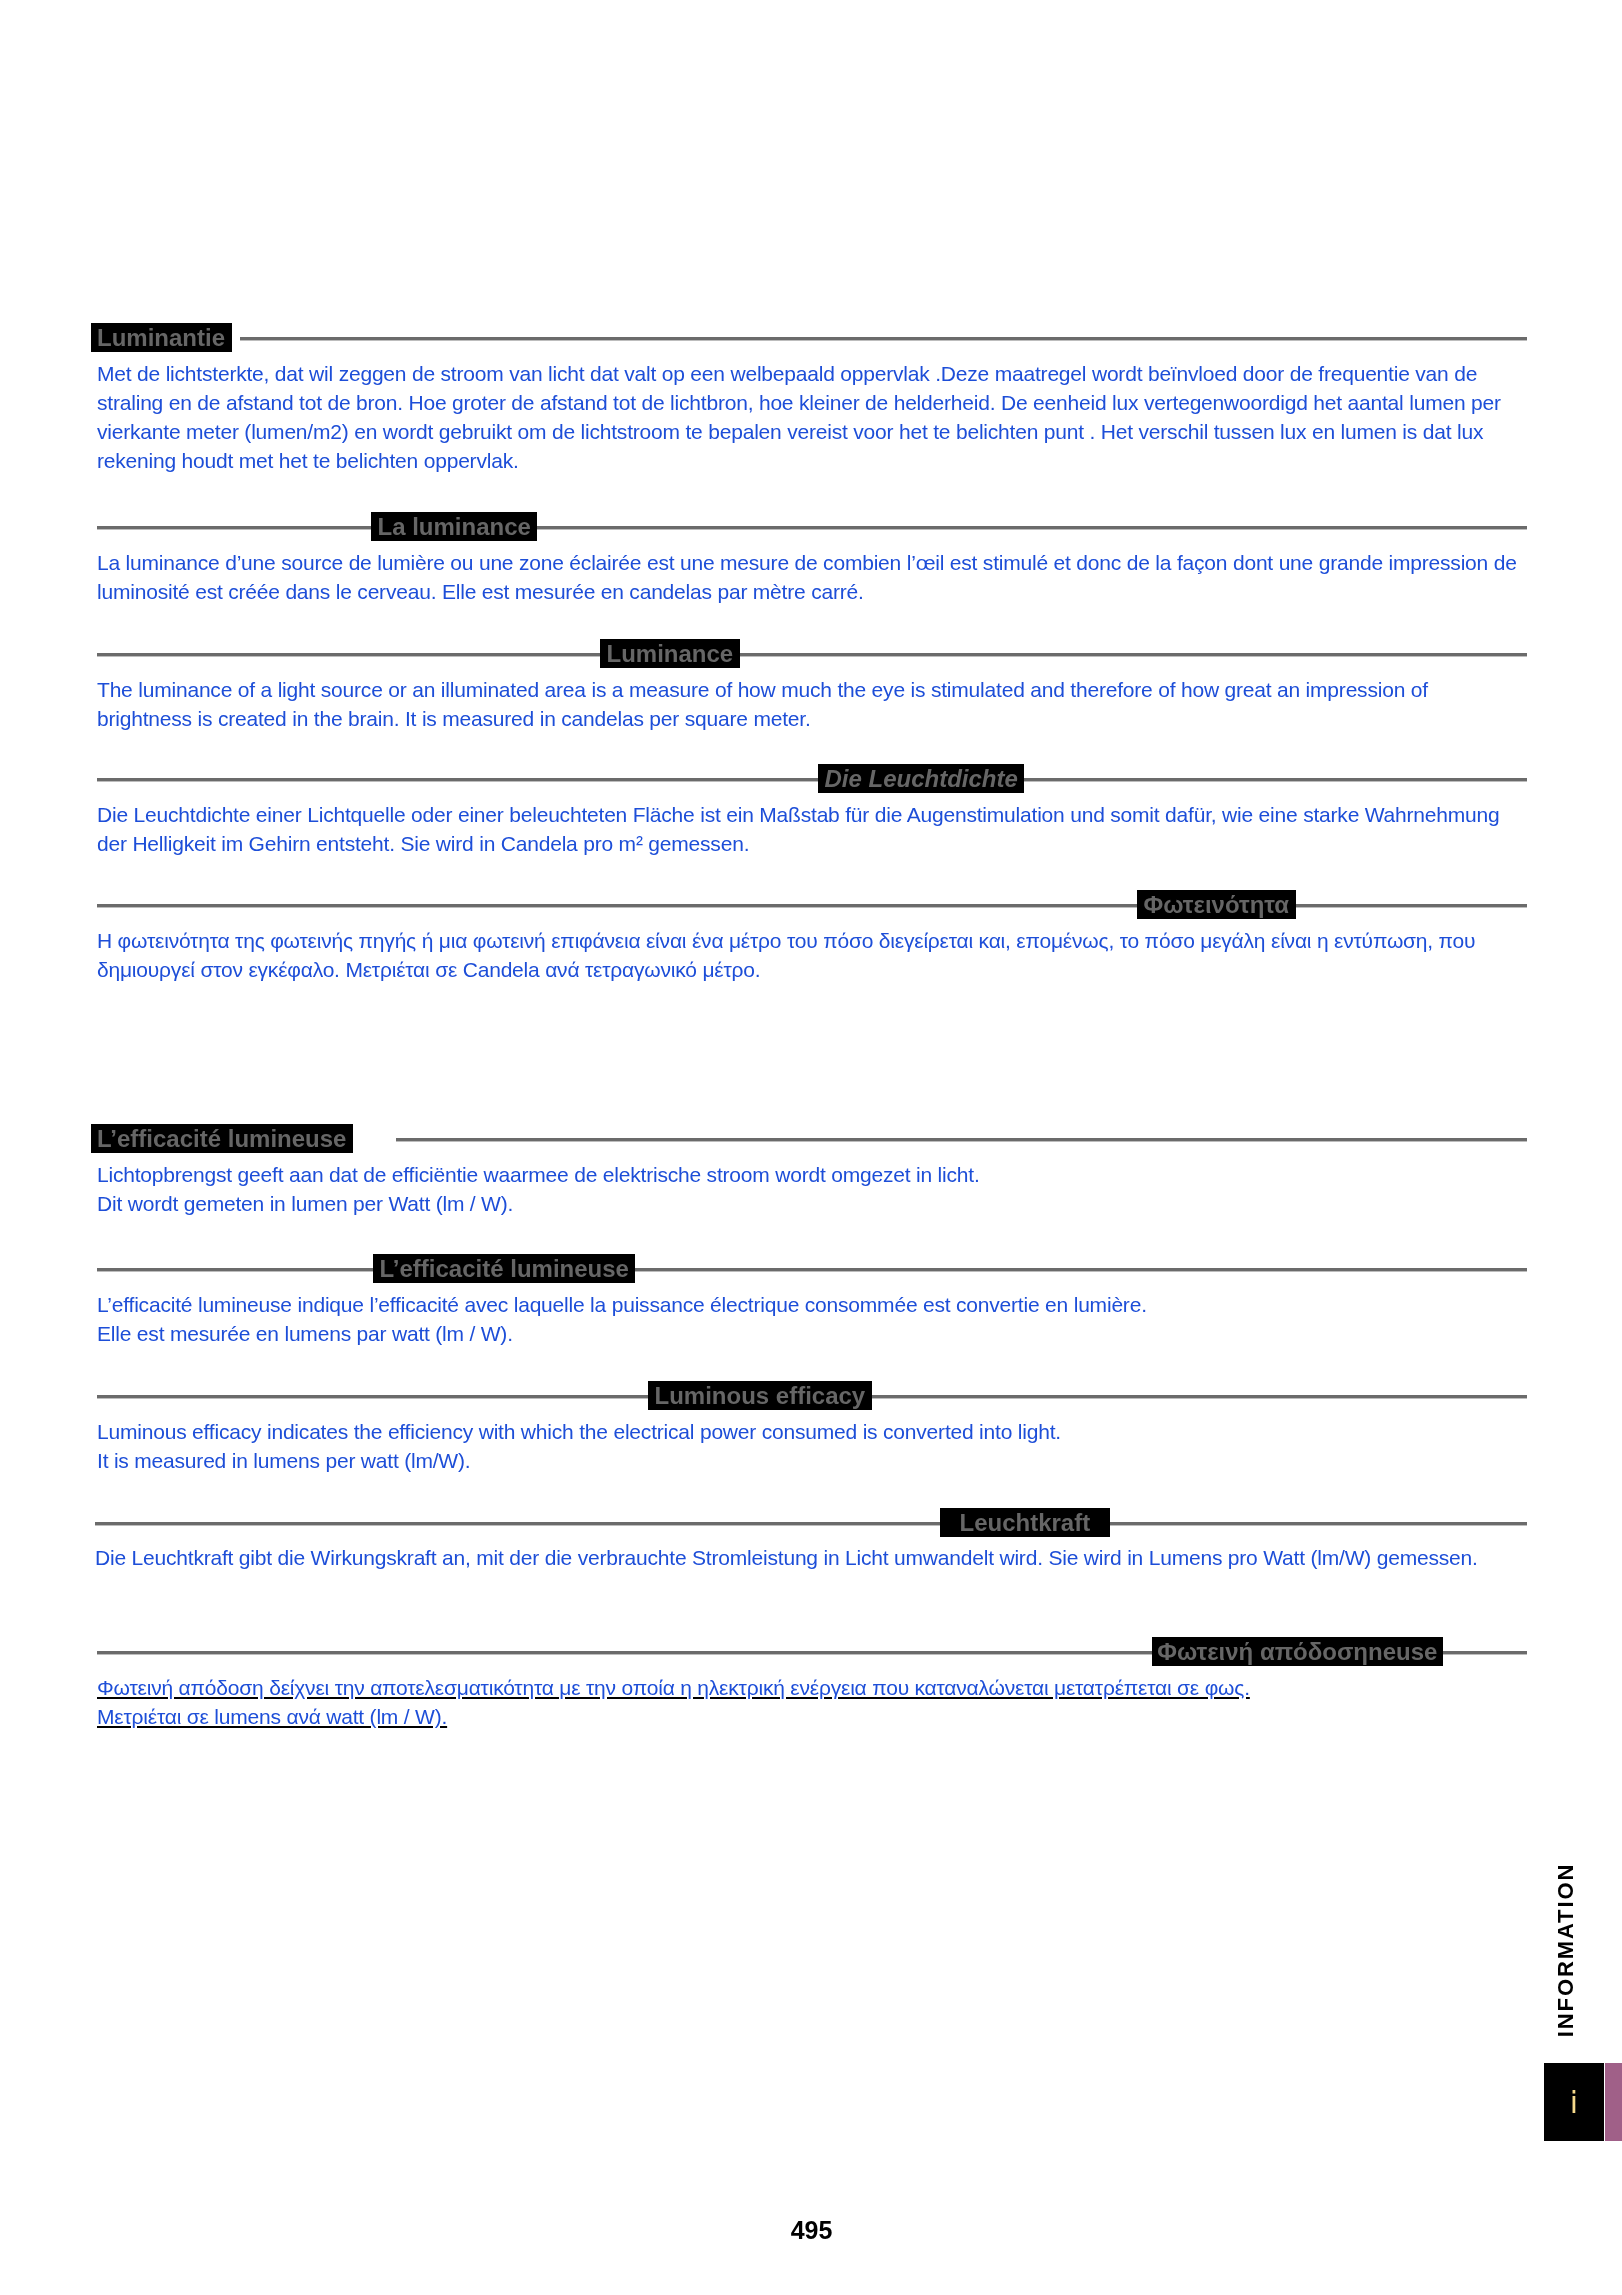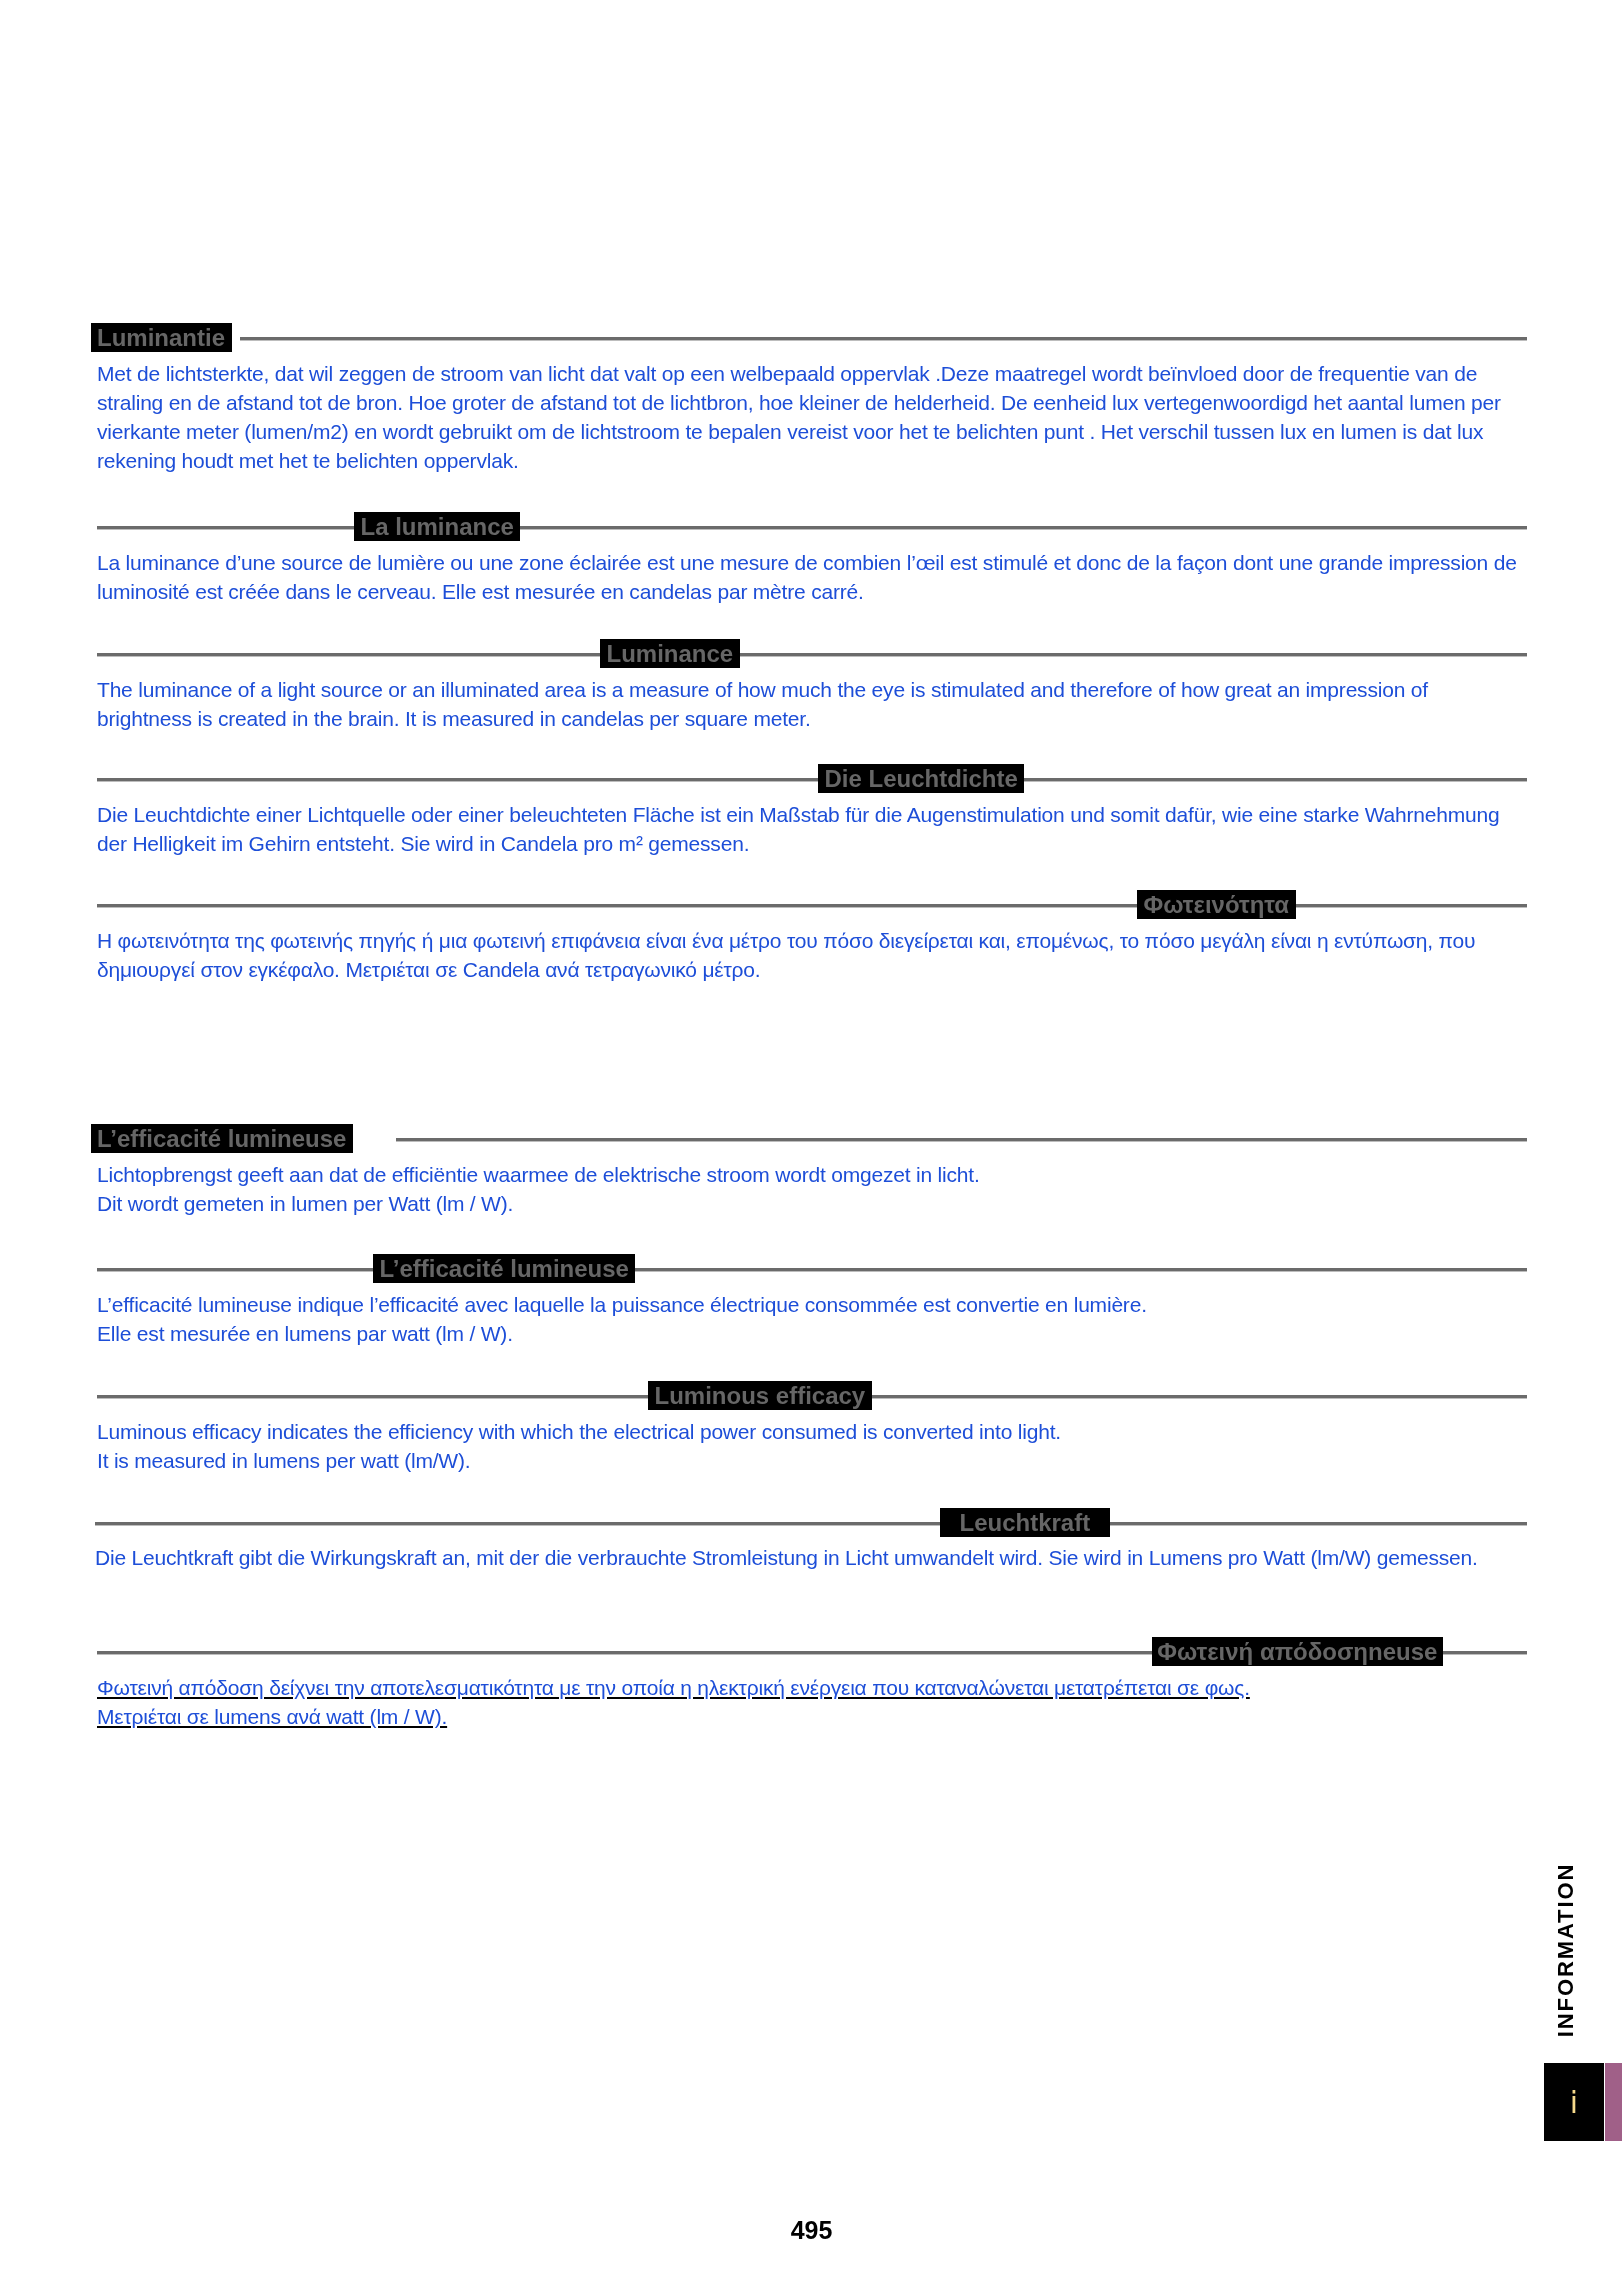--- a/index.html
+++ b/index.html
@@ -36,37 +36,37 @@
   <div class="heading-row">
     <div class="rule" style="left:143px; right:0;"></div>
     <div class="title" style="left:-6.5px;">Luminantie</div>
   </div>
   <p class="body-text">Met de lichtsterkte, dat wil zeggen de stroom van licht dat valt op een welbepaald oppervlak .Deze maatregel wordt beïnvloed door de frequentie van de straling en de afstand tot de bron. Hoe groter de afstand tot de lichtbron, hoe kleiner de helderheid. De eenheid lux vertegenwoordigd het aantal lumen per vierkante meter (lumen/m2) en wordt gebruikt om de lichtstroom te bepalen vereist voor het te belichten punt . Het verschil tussen lux en lumen is dat lux rekening houdt met het te belichten oppervlak.</p>
 </div>
 
 <div class="section" style="top:512px;">
   <div class="heading-row">
     <div class="rule" style="left:0; right:0;"></div>
-    <div class="title" style="left:257px;">La luminance</div>
+    <div class="title" style="left:274px;">La luminance</div>
   </div>
   <p class="body-text">La luminance d’une source de lumière ou une zone éclairée est une mesure de combien l’œil est stimulé et donc de la façon dont une grande impression de luminosité est créée dans le cerveau. Elle est mesurée en candelas par mètre carré.</p>
 </div>
 
 <div class="section" style="top:639px;">
   <div class="heading-row">
     <div class="rule" style="left:0; right:0;"></div>
     <div class="title" style="left:503px;">Luminance</div>
   </div>
   <p class="body-text">The luminance of a light source or an illuminated area is a measure of how much the eye is stimulated and therefore of how great an impression of brightness is created in the brain. It is measured in candelas per square meter.</p>
 </div>
 
 <div class="section" style="top:764px;">
   <div class="heading-row">
     <div class="rule" style="left:0; right:0;"></div>
-    <div class="title" style="left:721px;">Die Leuchtdichte</div>
+    <div class="title" style="left:721px;font-style:italic;">Die Leuchtdichte</div>
   </div>
   <p class="body-text">Die Leuchtdichte einer Lichtquelle oder einer beleuchteten Fläche ist ein Maßstab für die Augenstimulation und somit dafür, wie eine starke Wahrnehmung der Helligkeit  im Gehirn entsteht. Sie wird in Candela pro m² gemessen.</p>
 </div>
 
 <div class="section" style="top:890px;">
   <div class="heading-row">
     <div class="rule" style="left:0; right:0;"></div>
     <div class="title" style="left:1040px;">Φωτεινότητα</div>
   </div>
   <p class="body-text">Η φωτεινότητα της φωτεινής πηγής ή μια φωτεινή επιφάνεια είναι ένα μέτρο του  πόσο διεγείρεται και, επομένως, το πόσο μεγάλη είναι η εντύπωση, που δημιουργεί στον εγκέφαλο. Μετριέται σε Candela ανά τετραγωνικό μέτρο.</p>

